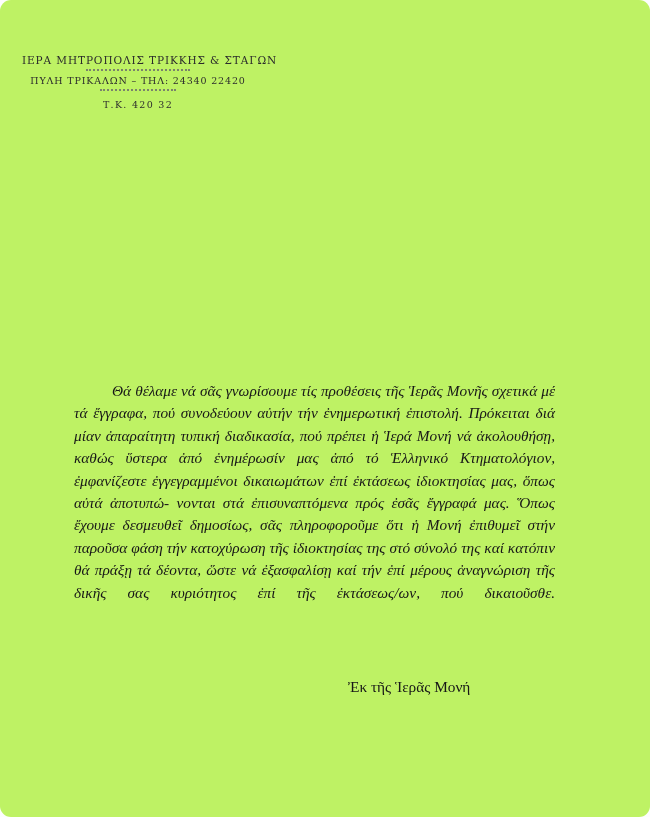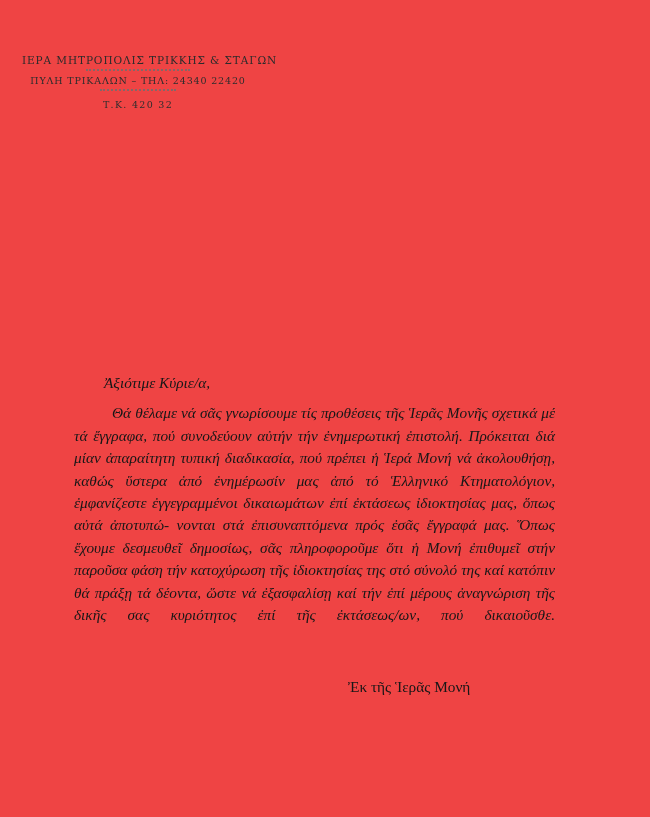--- a/index.html
+++ b/index.html
@@ -12,21 +12,22 @@
     background: #fdfdfd;
     font-family: "Liberation Serif", "DejaVu Serif", serif;
     color: #1a1a1a;
     overflow: hidden;
     position: relative;
   }
   .page {
     position: relative;
     width: 650px;
     height: 817px;
-    background: #ef4444;
+    background: #bef264;
+    border-radius: 11px;
   }
 
   
   .letterhead {
     position: absolute;
     left: 22px;
     top: 54px;
     width: 232px;
     text-align: center;
     color: #2b2b2b;
@@ -137,19 +138,18 @@
 
     <div class="lh-contact">ΠΥΛΗ ΤΡΙΚΑΛΩΝ – ΤΗΛ: 24340 22420</div>
 
     <div class="rule-dashed rule-narrow"></div>
 
     <div class="lh-tk">Τ.Κ. 420 32</div>
   </div>
 
 
   <div class="body-block">
-    <p class="salutation">Ἀξιότιμε Κύριε/α,</p>
     <p class="para">Θά θέλαμε νά σᾶς γνωρίσουμε τίς προθέσεις τῆς Ἱερᾶς Μονῆς σχετικά μέ τά ἔγγραφα, πού συνοδεύουν αὐτήν τήν ἐνημερωτική ἐπιστολή. Πρόκειται διά μίαν ἀπαραίτητη τυπική διαδικασία, πού πρέπει ἡ Ἱερά Μονή νά ἀκολουθήσῃ, καθώς ὕστερα ἀπό ἐνημέρωσίν μας ἀπό τό Ἑλληνικό Κτηματολόγιον, ἐμφανίζεστε ἐγγεγραμμένοι δικαιωμάτων ἐπί ἐκτάσεως ἰδιοκτησίας μας, ὅπως αὐτά ἀποτυπώ- νονται στά ἐπισυναπτόμενα πρός ἐσᾶς ἔγγραφά μας. Ὅπως ἔχουμε δεσμευθεῖ δημοσίως, σᾶς πληροφοροῦμε ὅτι ἡ Μονή ἐπιθυμεῖ στήν παροῦσα φάση τήν κατοχύρωση τῆς ἰδιοκτησίας της στό σύνολό της καί κατόπιν θά πράξῃ τά δέοντα, ὥστε νά ἐξασφαλίσῃ καί τήν ἐπί μέρους ἀναγνώριση τῆς δικῆς σας κυριότητος ἐπί τῆς ἐκτάσεως/ων, πού δικαιοῦσθε.</p>
   </div>
 
   <div class="signature">Ἐκ τῆς Ἱερᾶς Μονή</div>
 
 </div>
 
 </body></html>

